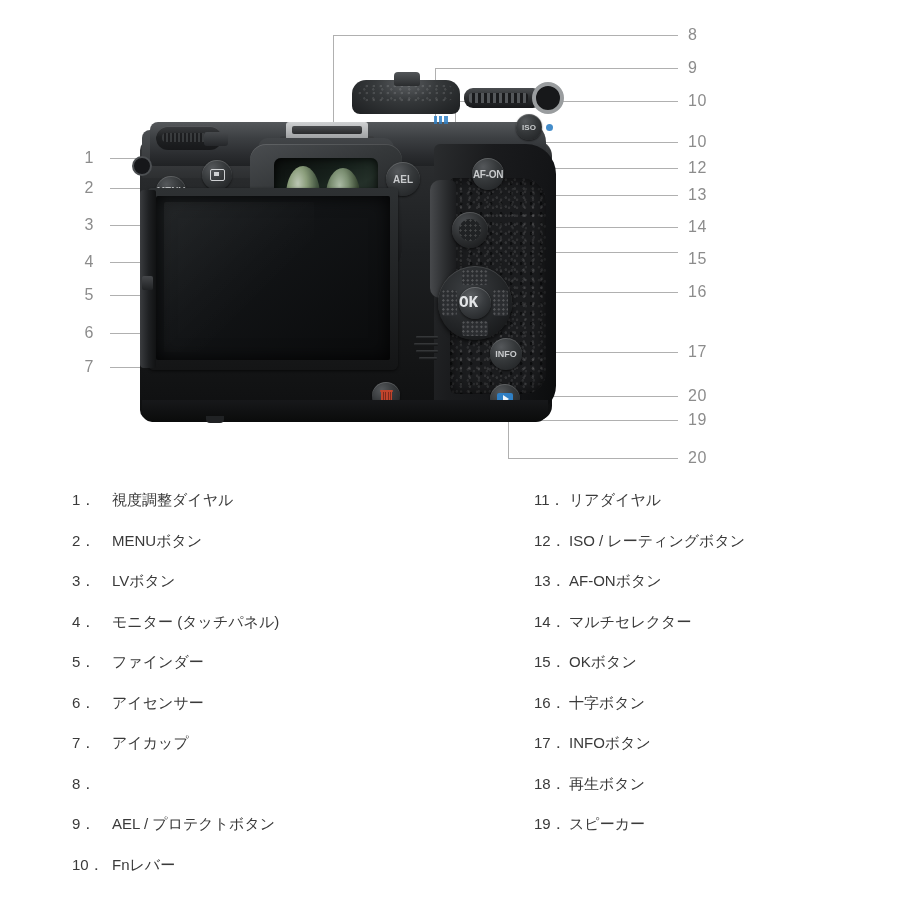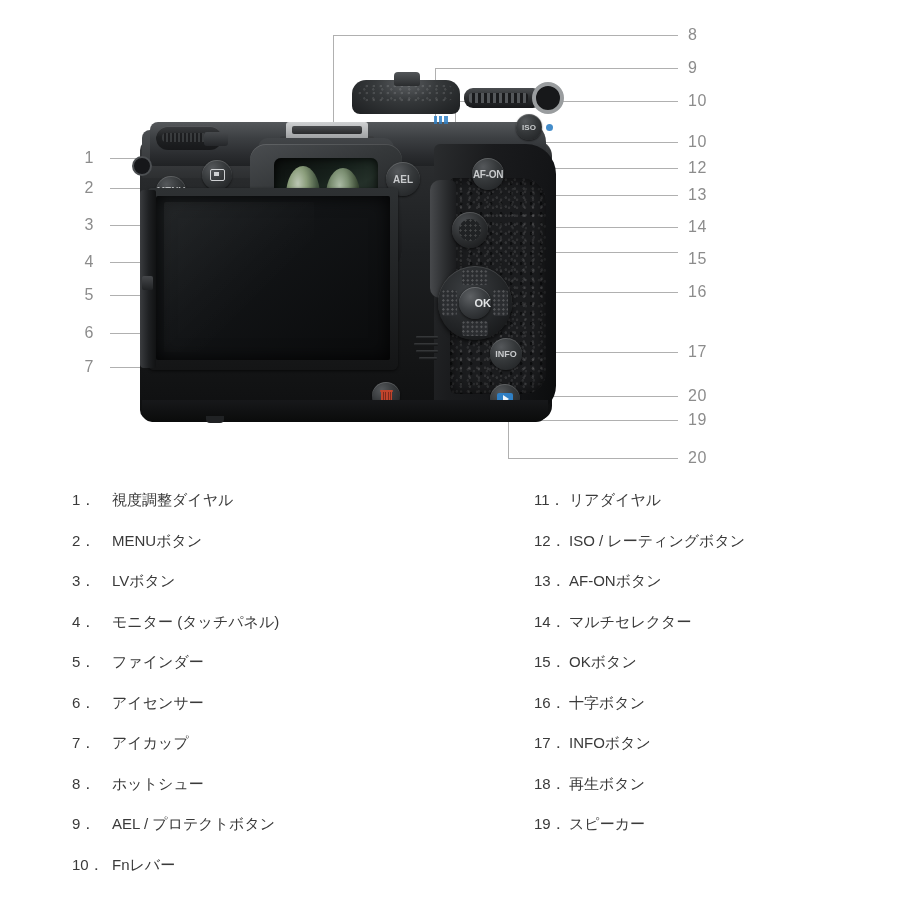--- a/index.html
+++ b/index.html
@@ -255,22 +255,22 @@
     background-size:4.5px 4.5px,auto;
   }
   .pad-arm.up{left:328px;top:210px;width:26px;height:15px;}
   .pad-arm.down{left:328px;top:261px;width:26px;height:15px;}
   .pad-arm.lft{left:308px;top:230px;width:15px;height:26px;}
   .pad-arm.rgt{left:359px;top:230px;width:15px;height:26px;}
   .btn-ok{
     position:absolute;left:325px;top:227px;width:32px;height:32px;border-radius:50%;
     background:radial-gradient(circle at 36% 30%, #5e6164 0%, #3a3d40 45%, #1c1e20 100%);
     box-shadow:inset 0 1px 0 rgba(255,255,255,.2), 0 1px 3px rgba(0,0,0,.7);
-    display:flex;align-items:center;justify-content:flex-end;
-    color:#e3e5e7;font-size:11px;font-weight:700;font-family:Liberation Sans, sans-serif;
+    display:flex;align-items:center;justify-content:flex-start;
+    color:#e3e5e7;font-size:16px;font-weight:700;font-family:Liberation Mono, monospace;
   }
 
   
   .speaker{
     position:absolute;left:280px;top:276px;width:24px;height:26px;
   }
   .speaker span{
     display:block;height:3px;margin-bottom:4px;border-radius:1px;
     background:linear-gradient(180deg,#3c3e40,#0f1011);
   }
@@ -536,21 +536,20 @@
       <div class="legend-item">
         <span class="legend-num">6．</span>
         <span class="legend-label">アイセンサー</span>
       </div>
       <div class="legend-item">
         <span class="legend-num">7．</span>
         <span class="legend-label">アイカップ</span>
       </div>
       <div class="legend-item">
         <span class="legend-num">8．</span>
-        <span class="legend-label">ホットシュー</span>
       </div>
       <div class="legend-item">
         <span class="legend-num">9．</span>
         <span class="legend-label">AEL / プロテクトボタン</span>
       </div>
       <div class="legend-item">
         <span class="legend-num">10．</span>
         <span class="legend-label">Fnレバー</span>
       </div>
     </div>

